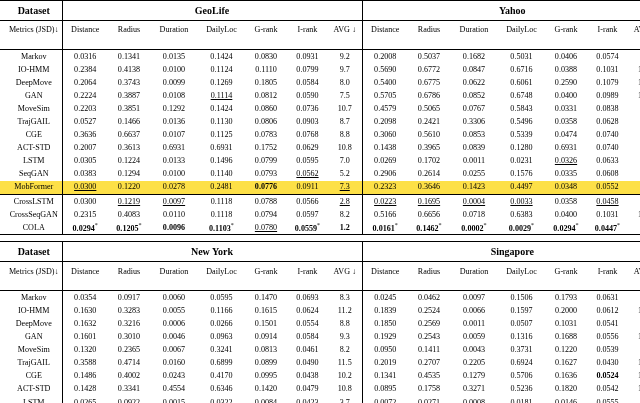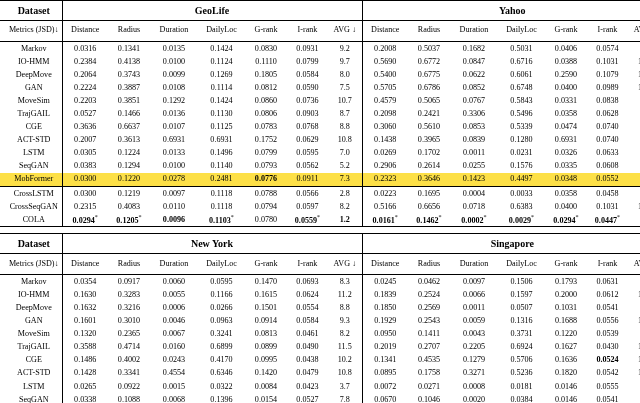--- a/index.html
+++ b/index.html
@@ -45,21 +45,21 @@
   td.lbl-head {
     text-align: left;
     padding-left: 6px !important;
     font-weight: bold;
   }
   
   tr.metrichead td {
     height: 15px;
     font-size: 8.1px;
     padding-top: 2px;
-    padding-bottom: 3px;
+    padding-bottom: 11px;
   }
   td.metric-lbl {
     text-align: left;
     padding-left: 6px !important;
   }
   
   tr.datarow td {
     height: 13.1px;
     font-size: 8.1px;
   }
@@ -72,21 +72,21 @@
   .thinrule td { border-top: 0.6px solid #000; }
   .bottomrule td { border-bottom: 1.1px solid #000; }
   .dblrule-top td { border-top: 0.6px solid #000; }
   
   .vsep-l { border-left: 0.6px solid #000; }
   .vsep-dbl { border-left: 0.6px solid #000; }
   
   tr.hl td { background: #fde047; }
   
   .b { font-weight: bold; }
-  .u { text-underline-offset: 1px; }
+  .u { text-decoration: underline; text-underline-offset: 1px; }
   .star { font-size: 6.2px; vertical-align: super; }
   .spacer-block { height: 6px; }
 </style>
 </head>
 <body>
 
 <div class="page">
   <div id="tables-root">
       <table class="tbl">
         <colgroup>

